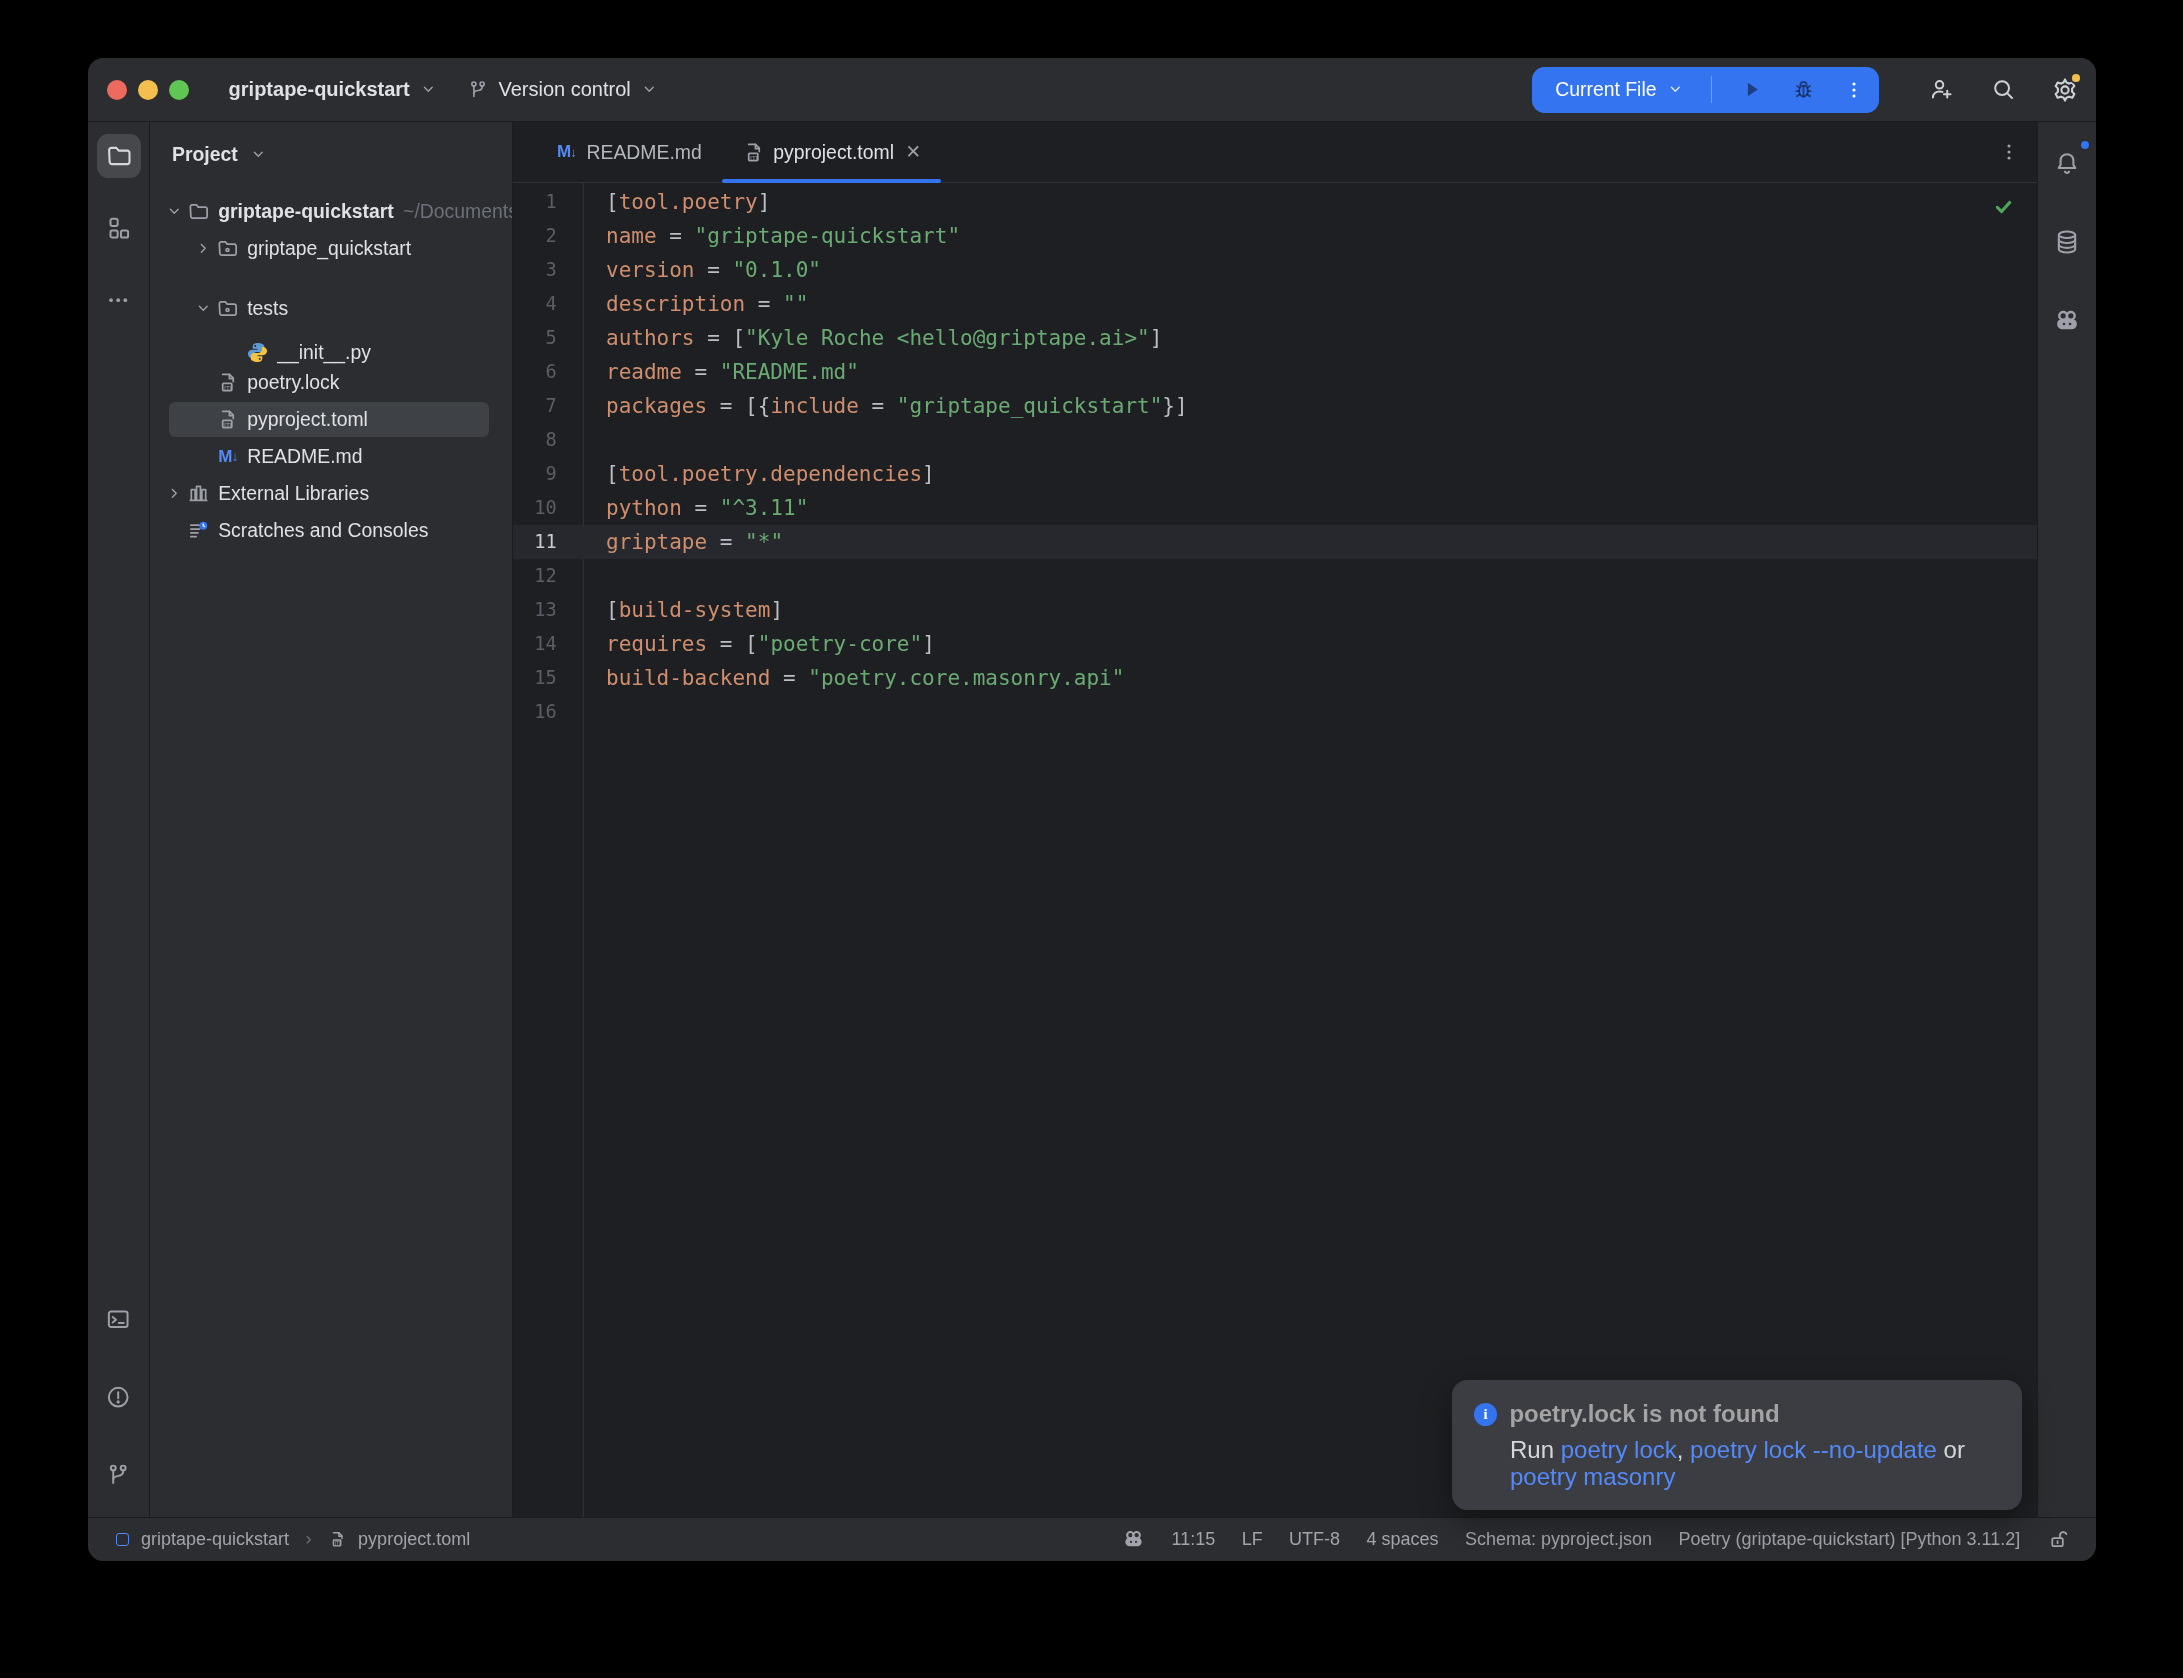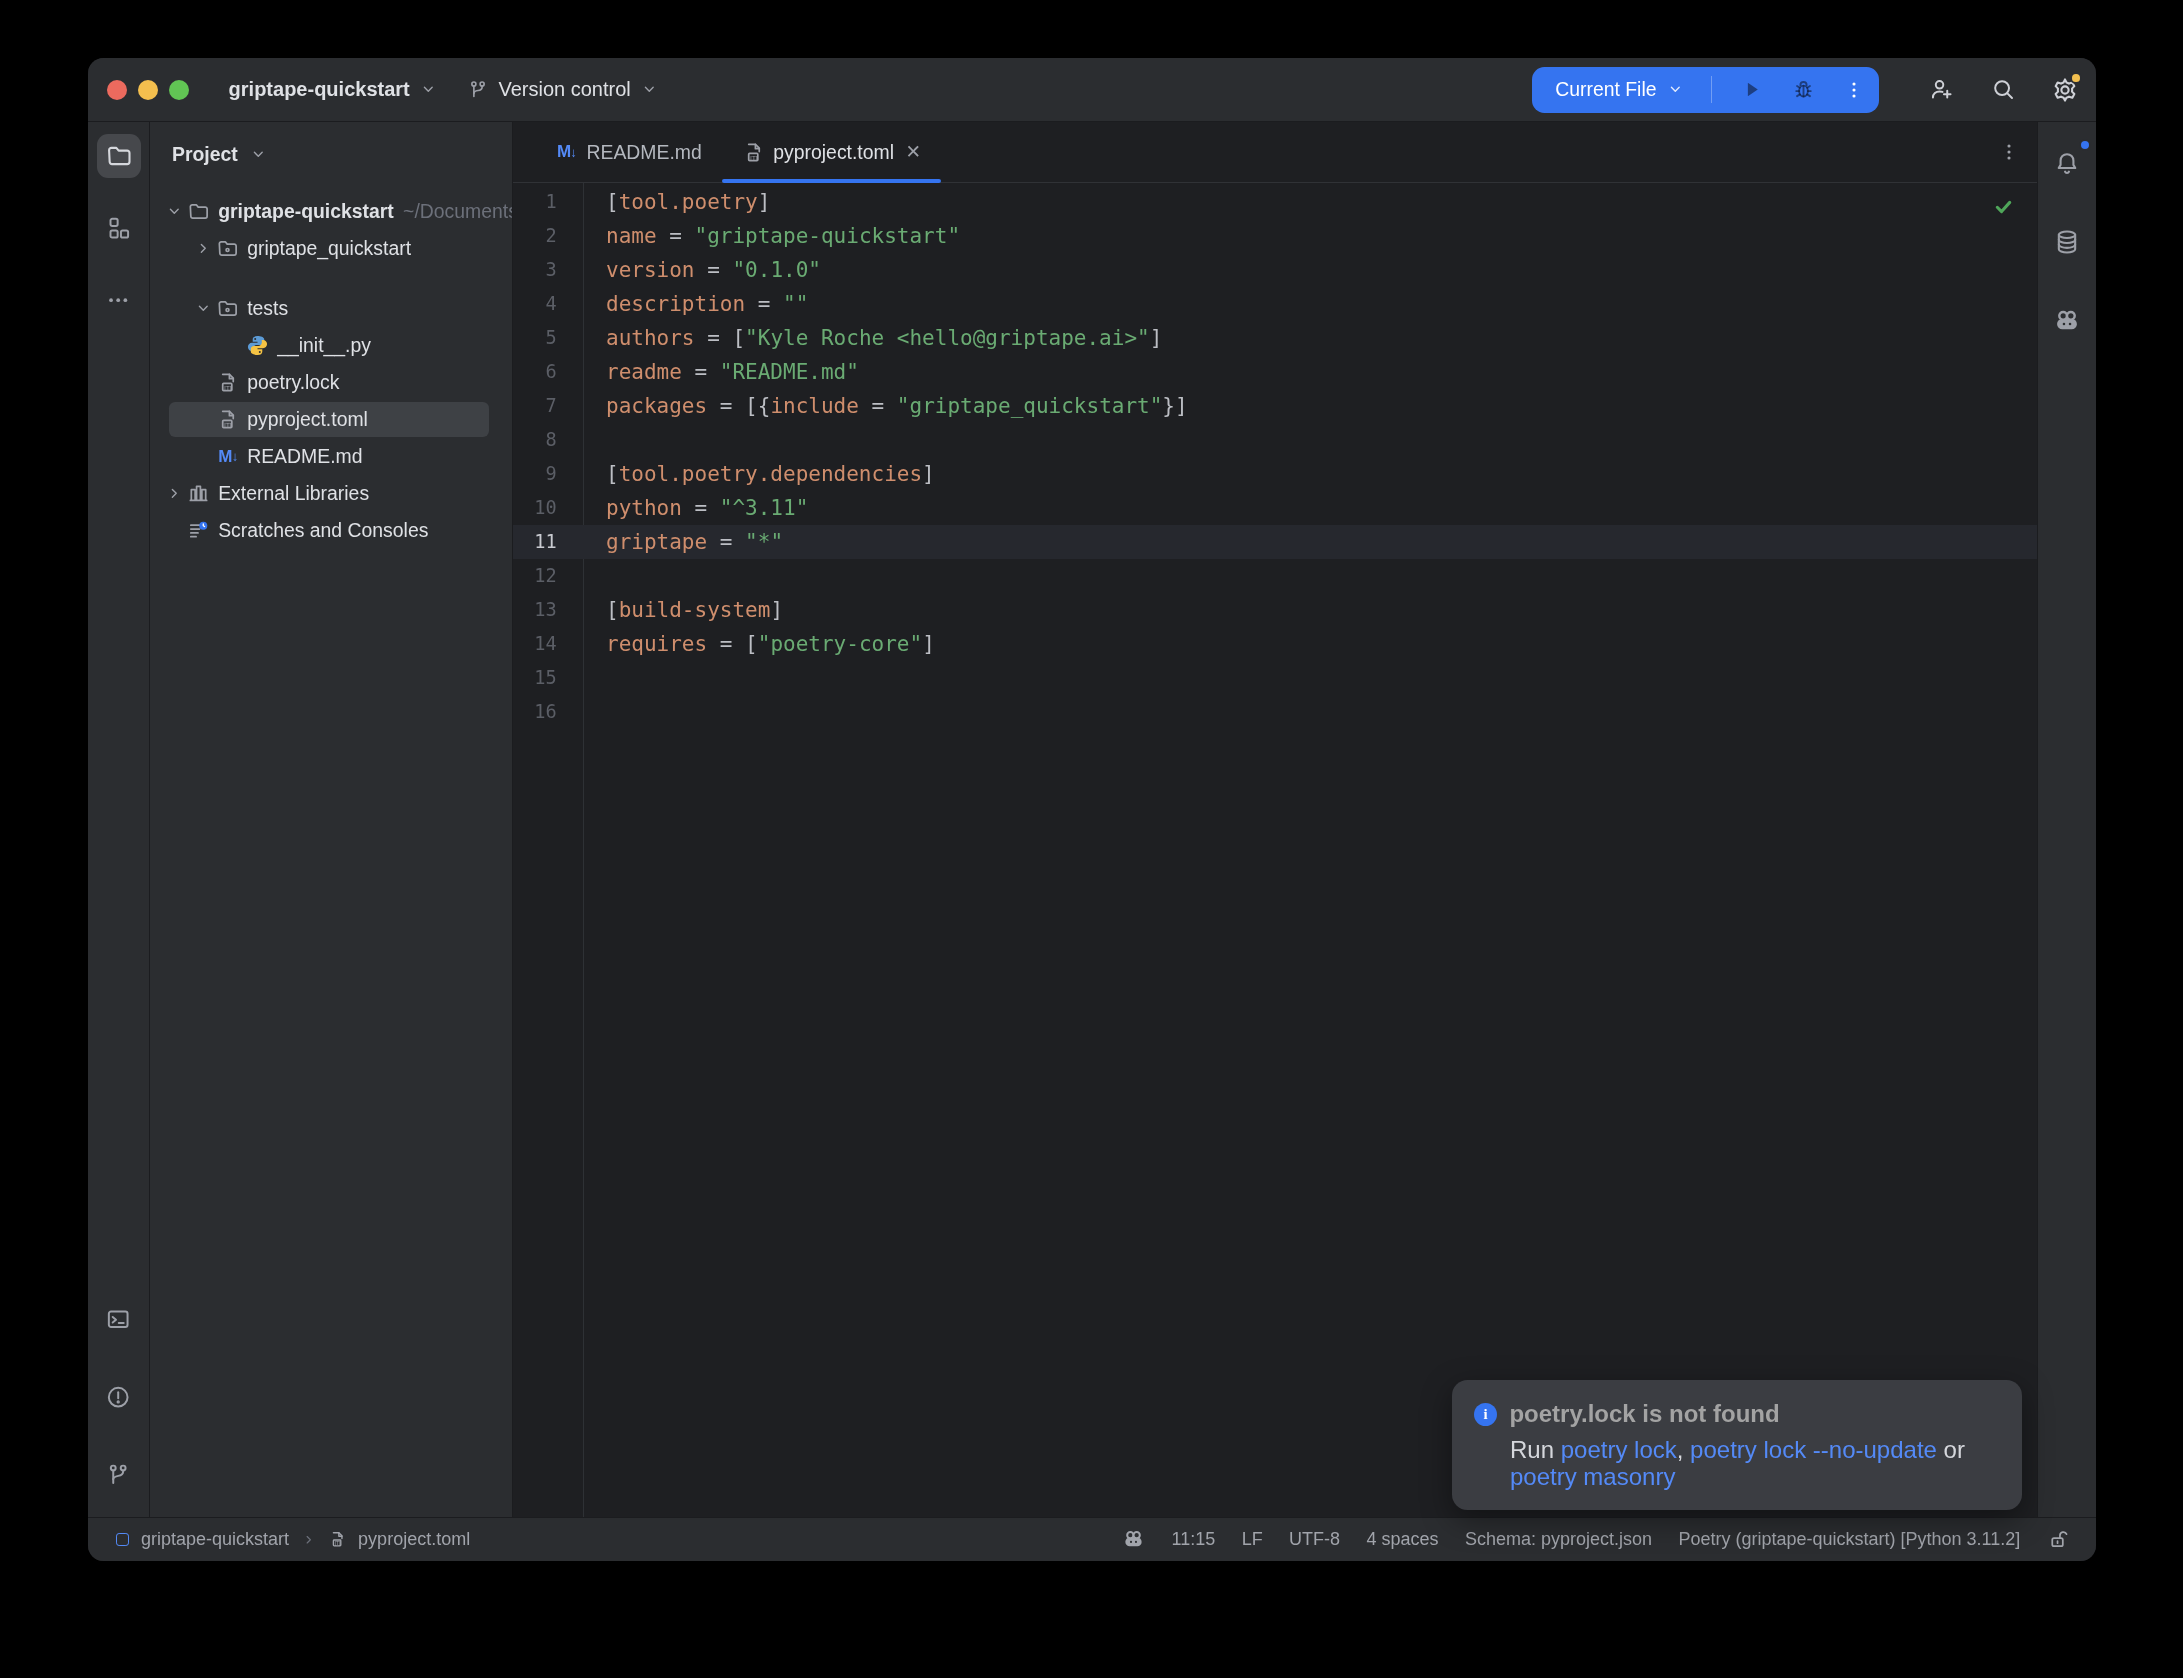--- a/index.html
+++ b/index.html
@@ -269,21 +269,21 @@
               </svg>
             </span>
             <span class="ticon">
               <svg width="23" height="23" viewBox="0 0 24 24" fill="none" stroke="currentColor" stroke-width="1.8" stroke-linecap="round" stroke-linejoin="round">
                 <path d="M3.5 7a2 2 0 0 1 2-2h4.2l2 2.4h7.3a2 2 0 0 1 2 2V17a2 2 0 0 1-2 2h-13a2 2 0 0 1-2-2z"></path>
                 <circle cx="12" cy="13.5" r="1.5"></circle>
               </svg>
             </span>
             <span class="tlabel">tests</span>
           </div>
-          <div class="trow" style="padding-left: 70px;">
+          <div class="trow" style="padding-left: 70px; align-items: flex-end;">
             <span class="chev-box"></span>
             <span class="ticon">
               <svg width="23" height="23" viewBox="0 0 24 24" fill="none" stroke="currentColor" stroke-width="1.8" stroke-linecap="round" stroke-linejoin="round">
                 <path fill="#5C9BD6" stroke="none" d="M12 2.2c-3.2 0-5 1.3-5 3.4v2.6h5v1H6.2c-2.3 0-4.2 1.9-4.2 4.3 0 2.4 1.9 4.3 4.2 4.3h1.3v-2.7c0-2 1.7-3.6 3.8-3.6h4.5c1.8 0 3.2-1.4 3.2-3.2V5.6c0-2.1-3.8-3.4-7-3.4zm-2.4 2a1 1 0 1 1 0 2.1 1 1 0 0 1 0-2.1z"></path>
                 <path fill="#F5C344" stroke="none" d="M12 21.8c3.2 0 5-1.3 5-3.4v-2.6h-5v-1h5.8c2.3 0 4.2-1.9 4.2-4.3 0-2.4-1.9-4.3-4.2-4.3h-1.3v2.7c0 2-1.7 3.6-3.8 3.6H8.2C6.4 12.5 5 13.9 5 15.7v2.7c0 2.1 3.8 3.4 7 3.4zm2.4-2a1 1 0 1 1 0-2.1 1 1 0 0 1 0 2.1z"></path>
               </svg>
             </span>
             <span class="tlabel">__init__.py</span>
           </div>
           <div class="trow" style="padding-left: 40px;">
@@ -429,20 +429,21 @@
             <div class="crow">
               <span class="gut">13</span>
               <span class="ctext"><span class="tk-br">[</span><span class="tk-key">build-system</span><span class="tk-br">]</span></span>
             </div>
             <div class="crow">
               <span class="gut">14</span>
               <span class="ctext"><span class="tk-key">requires</span><span class="tk-op"> = </span><span class="tk-br">[</span><span class="tk-str">"poetry-core"</span><span class="tk-br">]</span></span>
             </div>
             <div class="crow">
               <span class="gut">15</span>
+              <span class="ctext"><span class="tk-key">build-backend</span><span class="tk-op"> = </span><span class="tk-str">"poetry.core.masonry.api"</span></span>
             </div>
             <div class="crow">
               <span class="gut">16</span>
               <span class="ctext"></span>
             </div>
           </div>
         <span class="inspect-check ic-check">
             <svg width="23" height="23" viewBox="0 0 24 24" fill="none" stroke="currentColor" stroke-width="1.8" stroke-linecap="round" stroke-linejoin="round">
               <path d="M5.5 12.8l4.5 4.5 8.5-9.6" stroke-width="3.2"></path>
             </svg>

